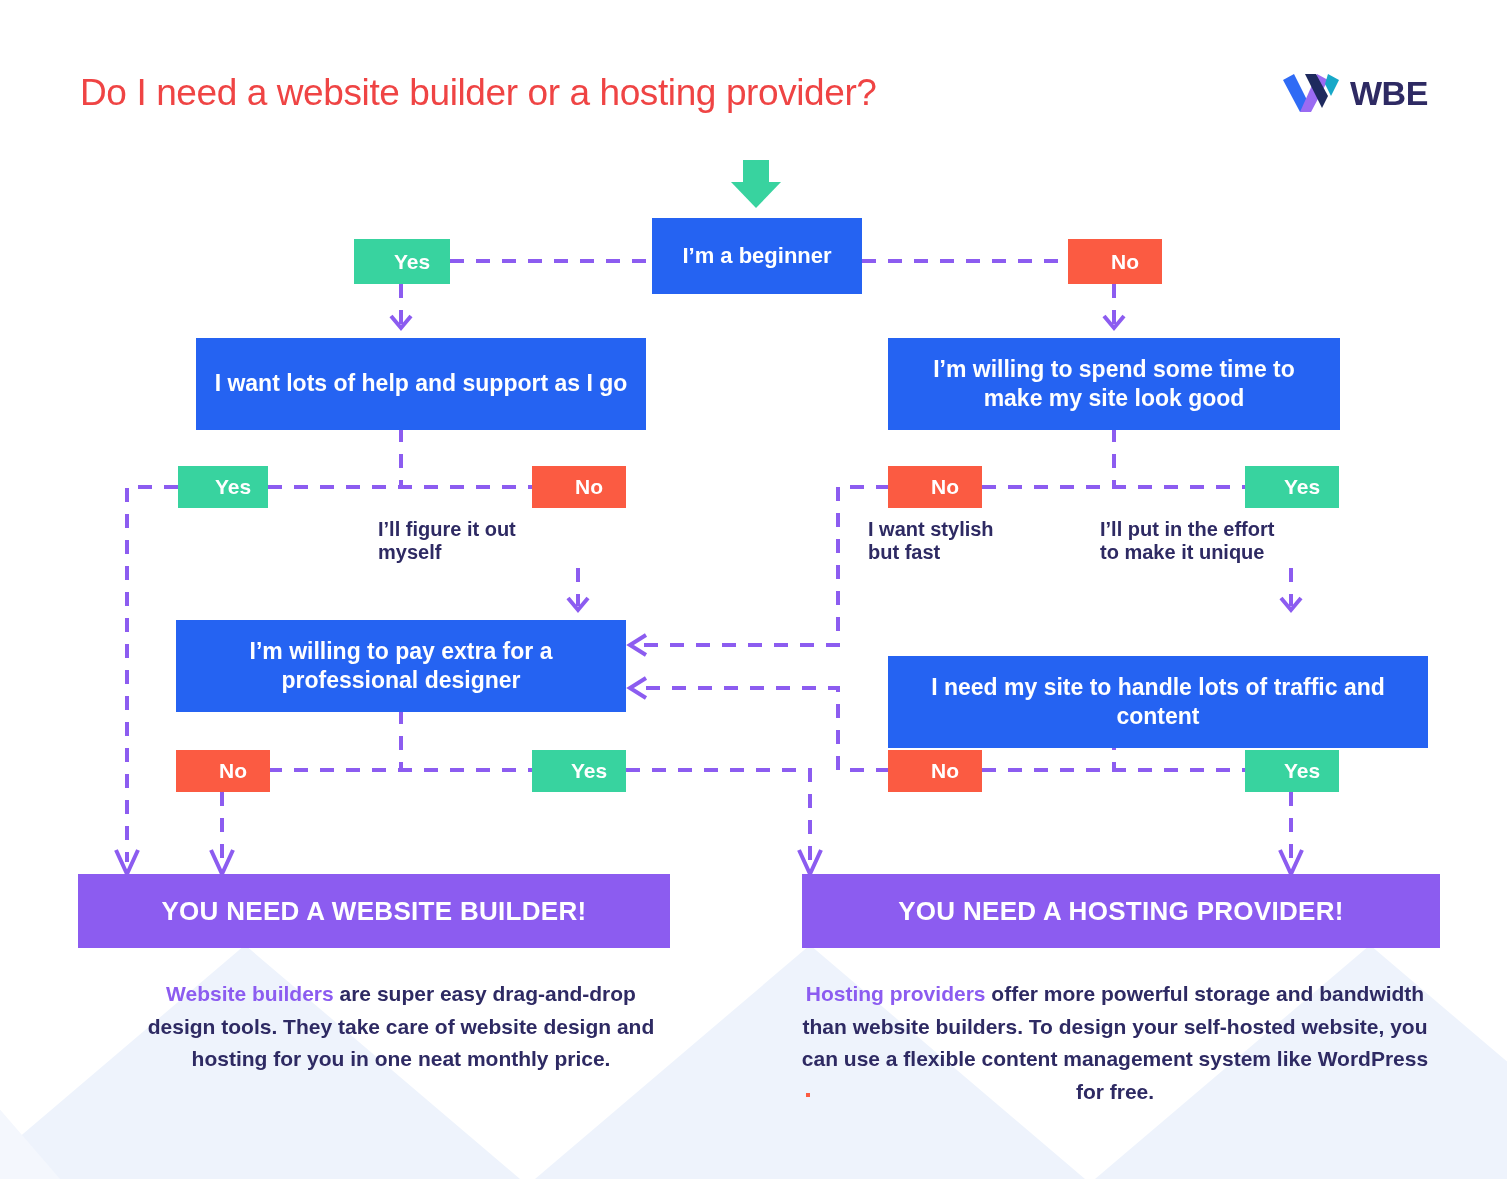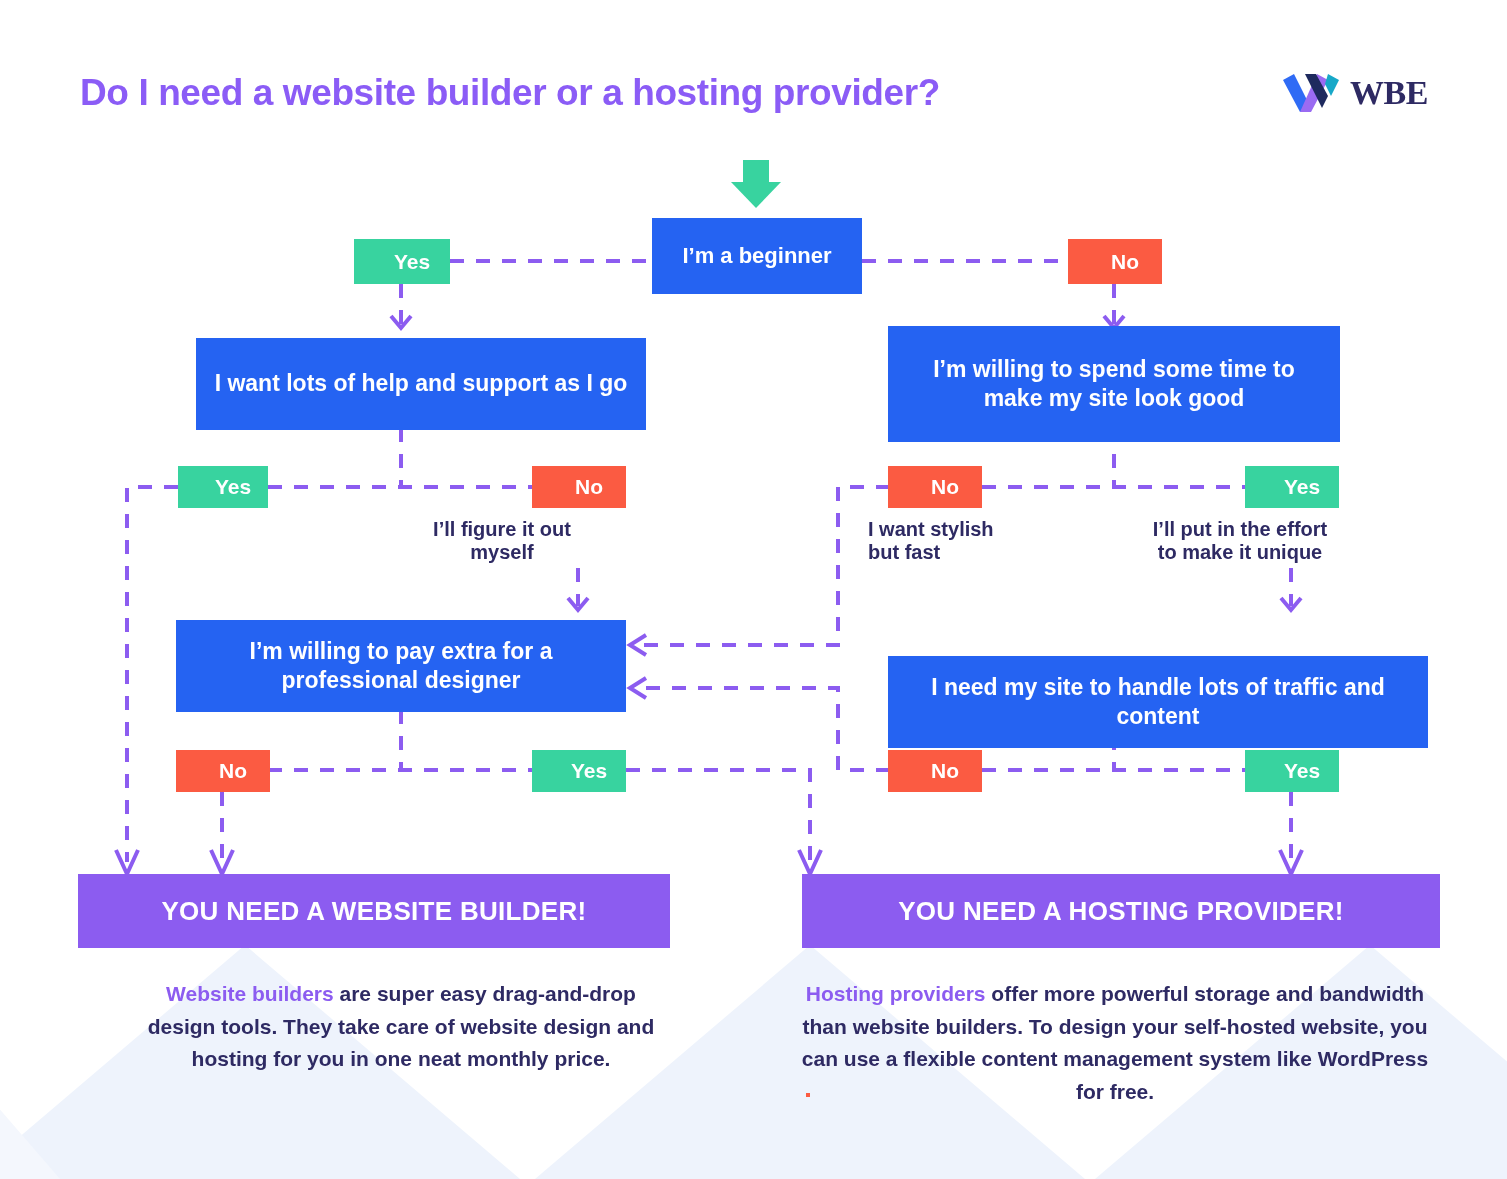--- a/index.html
+++ b/index.html
@@ -10,24 +10,24 @@
     overflow:hidden;
   }
   #stage{position:relative;width:1507px;height:1179px;overflow:hidden;background:#fff;}
 
   
   #bg-watermark{position:absolute;left:0;top:0;width:1507px;height:1179px;z-index:0;}
 
   
   .title{
     position:absolute;left:80px;top:72px;
-    font-size:37px;font-weight:bold;letter-spacing:-0.4px;
-    color:#8b5cf6;white-space:nowrap;
-  }
-  .logo{position:absolute;left:1283px;top:74px;display:flex;align-items:center;gap:11px;font-family:Liberation Serif, serif;}
+    font-size:37px;font-weight:normal;letter-spacing:-0.4px;
+    color:#ef4444;white-space:nowrap;
+  }
+  .logo{position:absolute;left:1283px;top:74px;display:flex;align-items:center;gap:11px;}
   .logo-mark{width:56px;height:38px;display:block;}
   .logo-text{font-size:34px;font-weight:bold;color:#2e2a63;letter-spacing:-0.5px;line-height:38px;}
 
   
   #connectors{position:absolute;left:0;top:0;width:1507px;height:1179px;z-index:1;pointer-events:none;}
 
   
   .node{position:absolute;z-index:2;box-sizing:border-box;}
 
   .q-box{
@@ -42,21 +42,21 @@
     display:flex;align-items:center;justify-content:center;
     color:#ffffff;font-size:21px;font-weight:600;padding-left:20px;
   }
   .chip.yes{background:#38d39f;}
   .chip.no{background:#fb5b42;}
 
   .annot{
     position:absolute;z-index:2;
     color:#2e2a63;font-size:20px;font-weight:bold;line-height:1.14;
   }
-  .annot.right{text-align:center;}
+  .annot.right{text-align:left;}
   .annot.left{text-align:left;}
 
   .banner{
     background:#8c5cf0;color:#ffffff;
     display:flex;align-items:center;justify-content:center;
     font-size:26px;font-weight:bold;letter-spacing:0.3px;
   }
 
   .blurb{
     position:absolute;z-index:2;
@@ -155,21 +155,21 @@
   </svg>
 
   <div class="node chip yes" style="left:354px;top:239px;width:96px;height:45px;">Yes</div>
 
   <div class="node q-box small" style="left:652px;top:218px;width:210px;height:76px;">I’m a beginner</div>
 
   <div class="node chip no" style="left:1068px;top:239px;width:94px;height:45px;">No</div>
 
   <div class="node q-box big" style="left:176px;top:338px;width:450px;height:92px;margin-left:20px;">I want lots of help and support as I go</div>
 
-  <div class="node q-box big" style="left:888px;top:326px;width:452px;height:116px;">I’m willing to spend some time to make my site look good</div>
+  <div class="node q-box big" style="left:888px;top:338px;width:452px;height:92px;">I’m willing to spend some time to make my site look good</div>
 
   <div class="node chip yes" style="left:178px;top:466px;width:90px;height:42px;">Yes</div>
 
   <div class="node chip no" style="left:532px;top:466px;width:94px;height:42px;">No</div>
 
   <div class="node chip no" style="left:888px;top:466px;width:94px;height:42px;">No</div>
 
   <div class="node chip yes" style="left:1245px;top:466px;width:94px;height:42px;">Yes</div>
 
   <div class="annot right" style="left:378px;top:518px;width:248px;">

